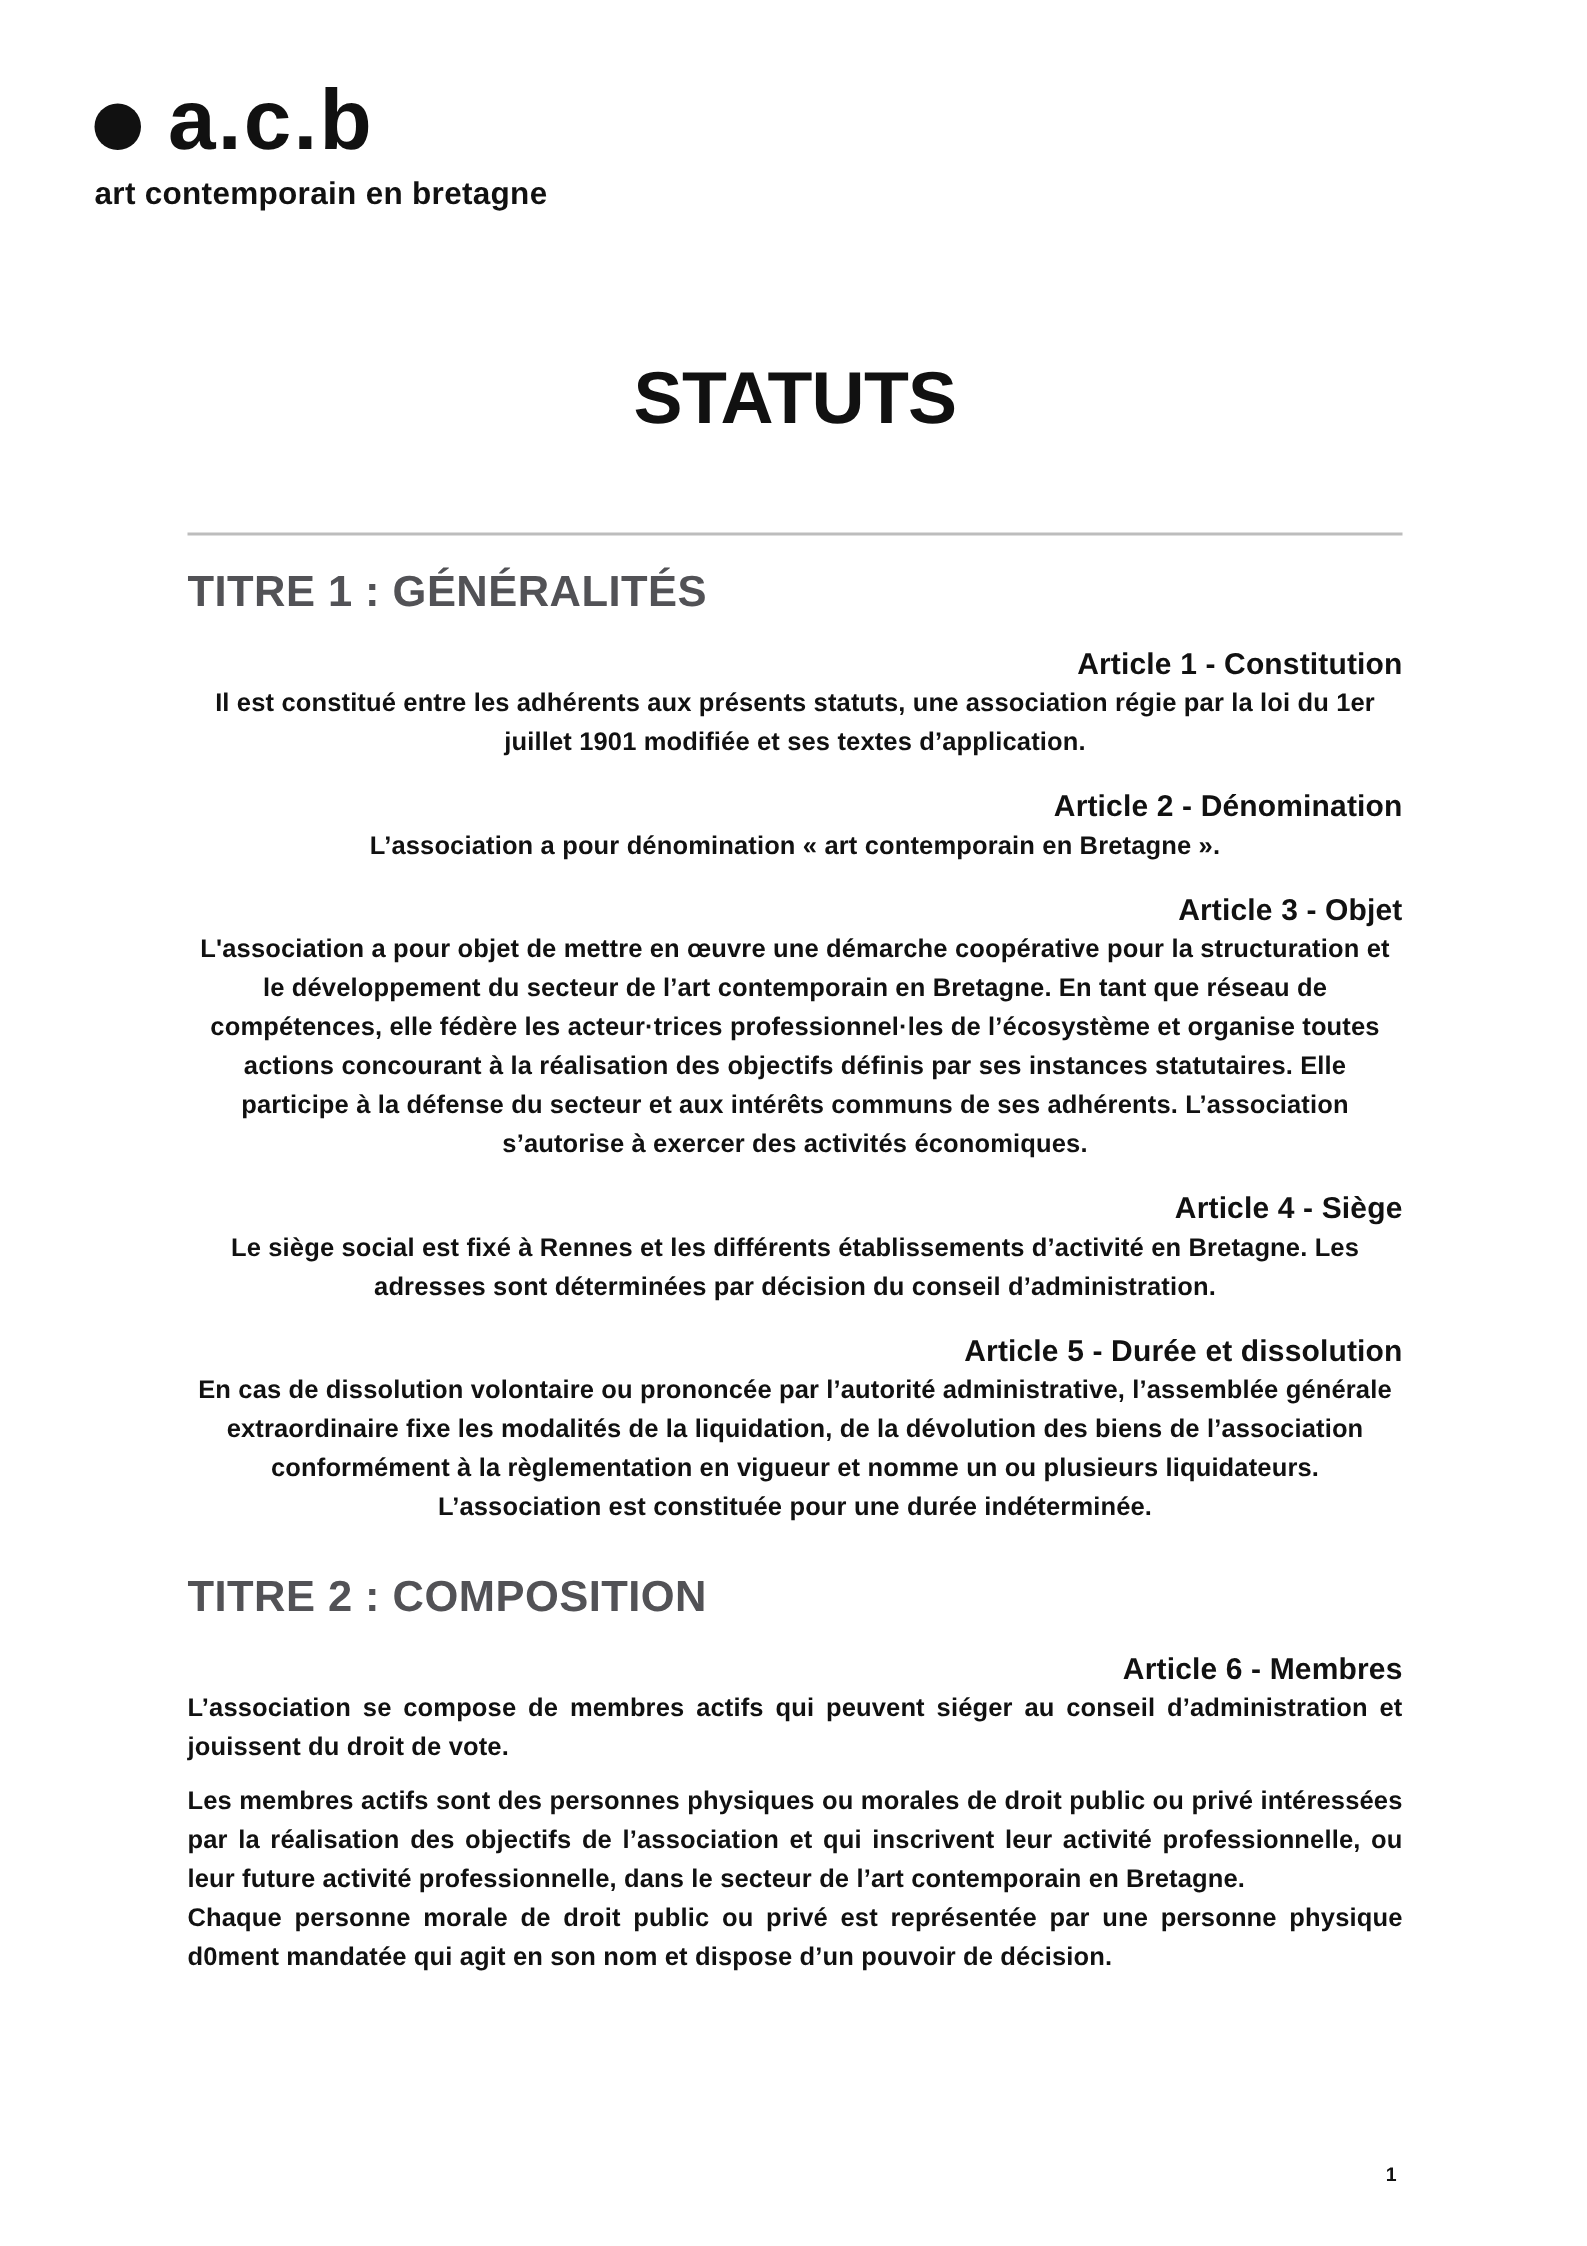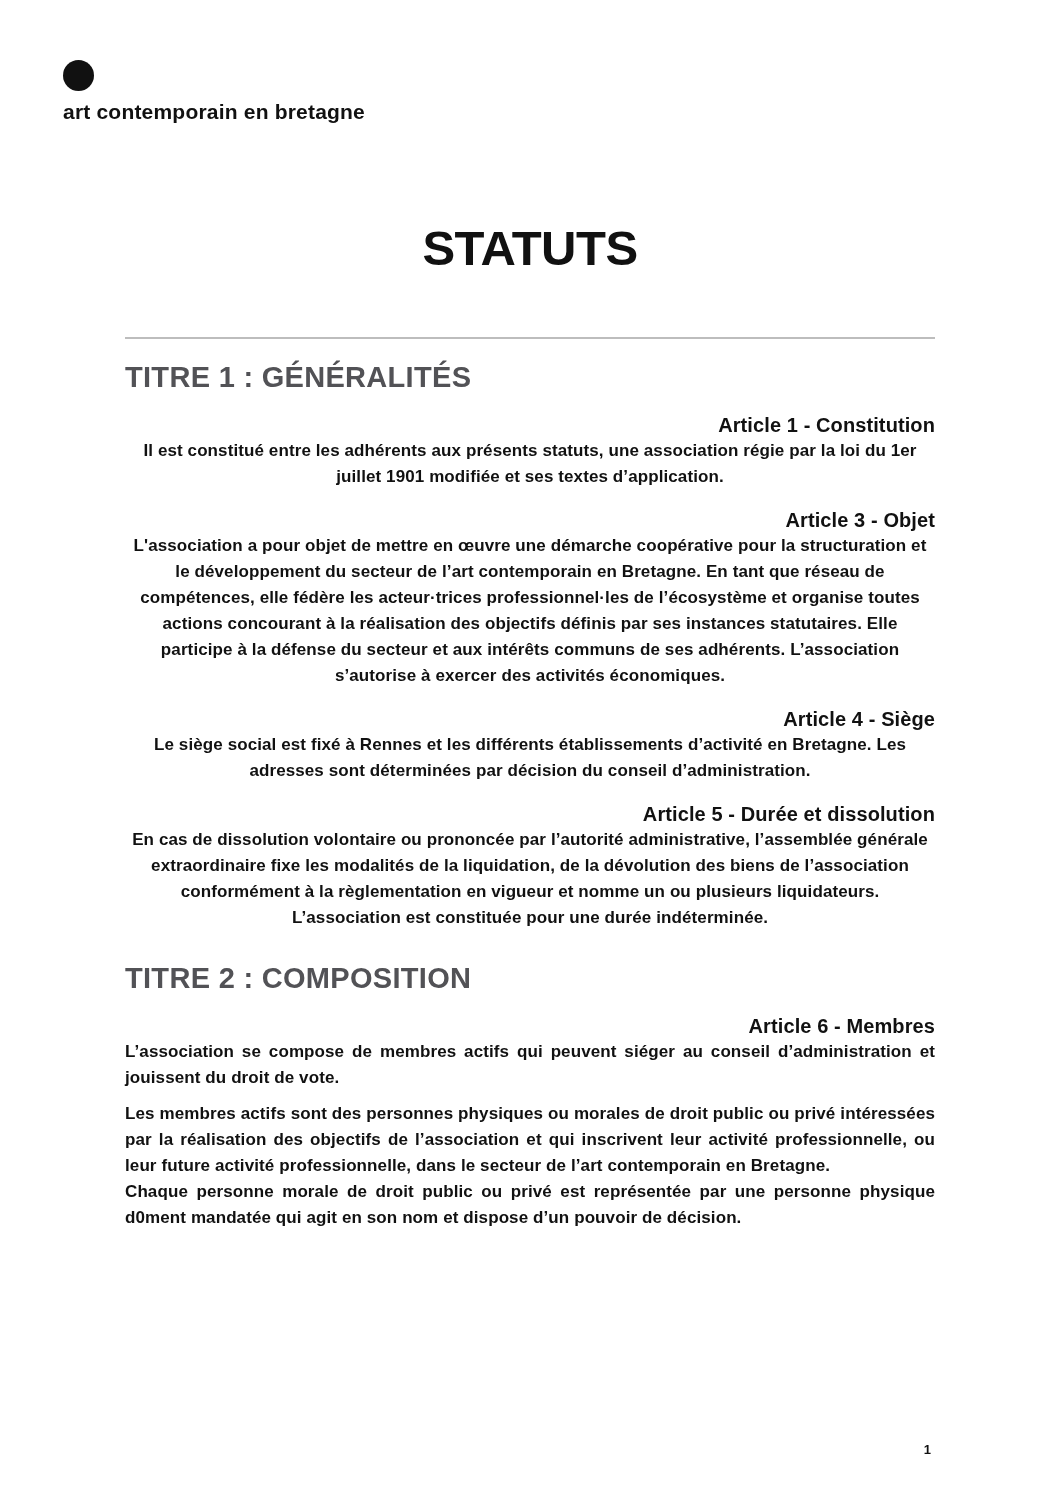--- a/index.html
+++ b/index.html
@@ -60,34 +60,39 @@
   .page-number { position: absolute; right: 127px; bottom: 40px; font-size: 13px; font-weight: 700; }
 </style>
 </head>
 <body>
 
 <div class="page">
 
   <header class="logo">
     <div class="logo-row">
       <span class="logo-dot"></span>
+      <span class="logo-name">a.c.b</span>
     </div>
     <div class="logo-tagline">art contemporain en bretagne</div>
   </header>
 
   <h1 class="doc-title">STATUTS</h1>
 
   <hr class="rule">
 
   <main id="doc-body">
       <section class="section">
         <h2 class="section-title">TITRE 1 : GÉNÉRALITÉS</h2>
         <article class="article">
           <h3 class="article-heading">Article 1 - Constitution</h3>
           <p class="body-text">Il est constitué entre les adhérents aux présents statuts, une association régie par la loi du 1er juillet 1901 modifiée et ses textes d’application.</p>
+        </article>
+        <article class="article">
+          <h3 class="article-heading">Article 2 - Dénomination</h3>
+          <p class="body-text">L’association a pour dénomination « art contemporain en Bretagne ».</p>
         </article>
         <article class="article">
           <h3 class="article-heading">Article 3 - Objet</h3>
           <p class="body-text">L'association a pour objet de mettre en œuvre une démarche coopérative pour la structuration et le développement du secteur de l’art contemporain en Bretagne. En tant que réseau de compétences, elle fédère les acteur·trices professionnel·les de l’écosystème et organise toutes actions concourant à la réalisation des objectifs définis par ses instances statutaires. Elle participe à la défense du secteur et aux intérêts communs de ses adhérents. L’association s’autorise à exercer des activités économiques.</p>
         </article>
         <article class="article">
           <h3 class="article-heading">Article 4 - Siège</h3>
           <p class="body-text">Le siège social est fixé à Rennes et les différents établissements d’activité en Bretagne. Les adresses sont déterminées par décision du conseil d’administration.</p>
         </article>
         <article class="article">

